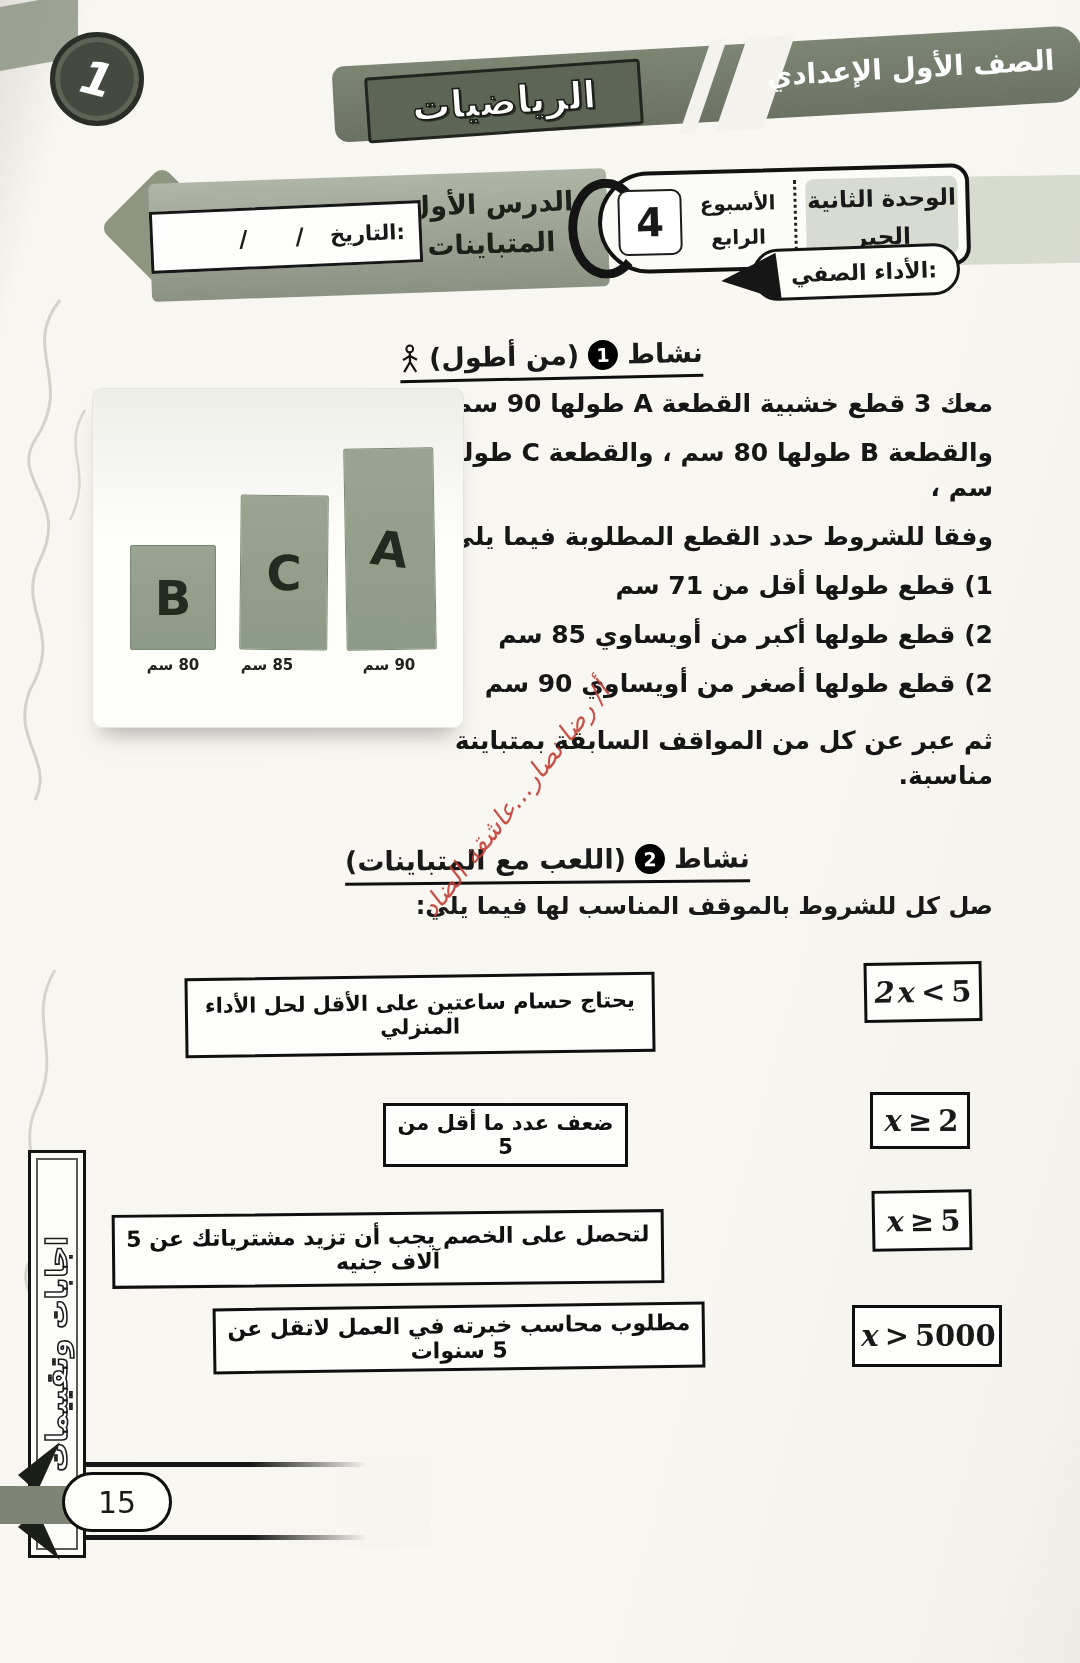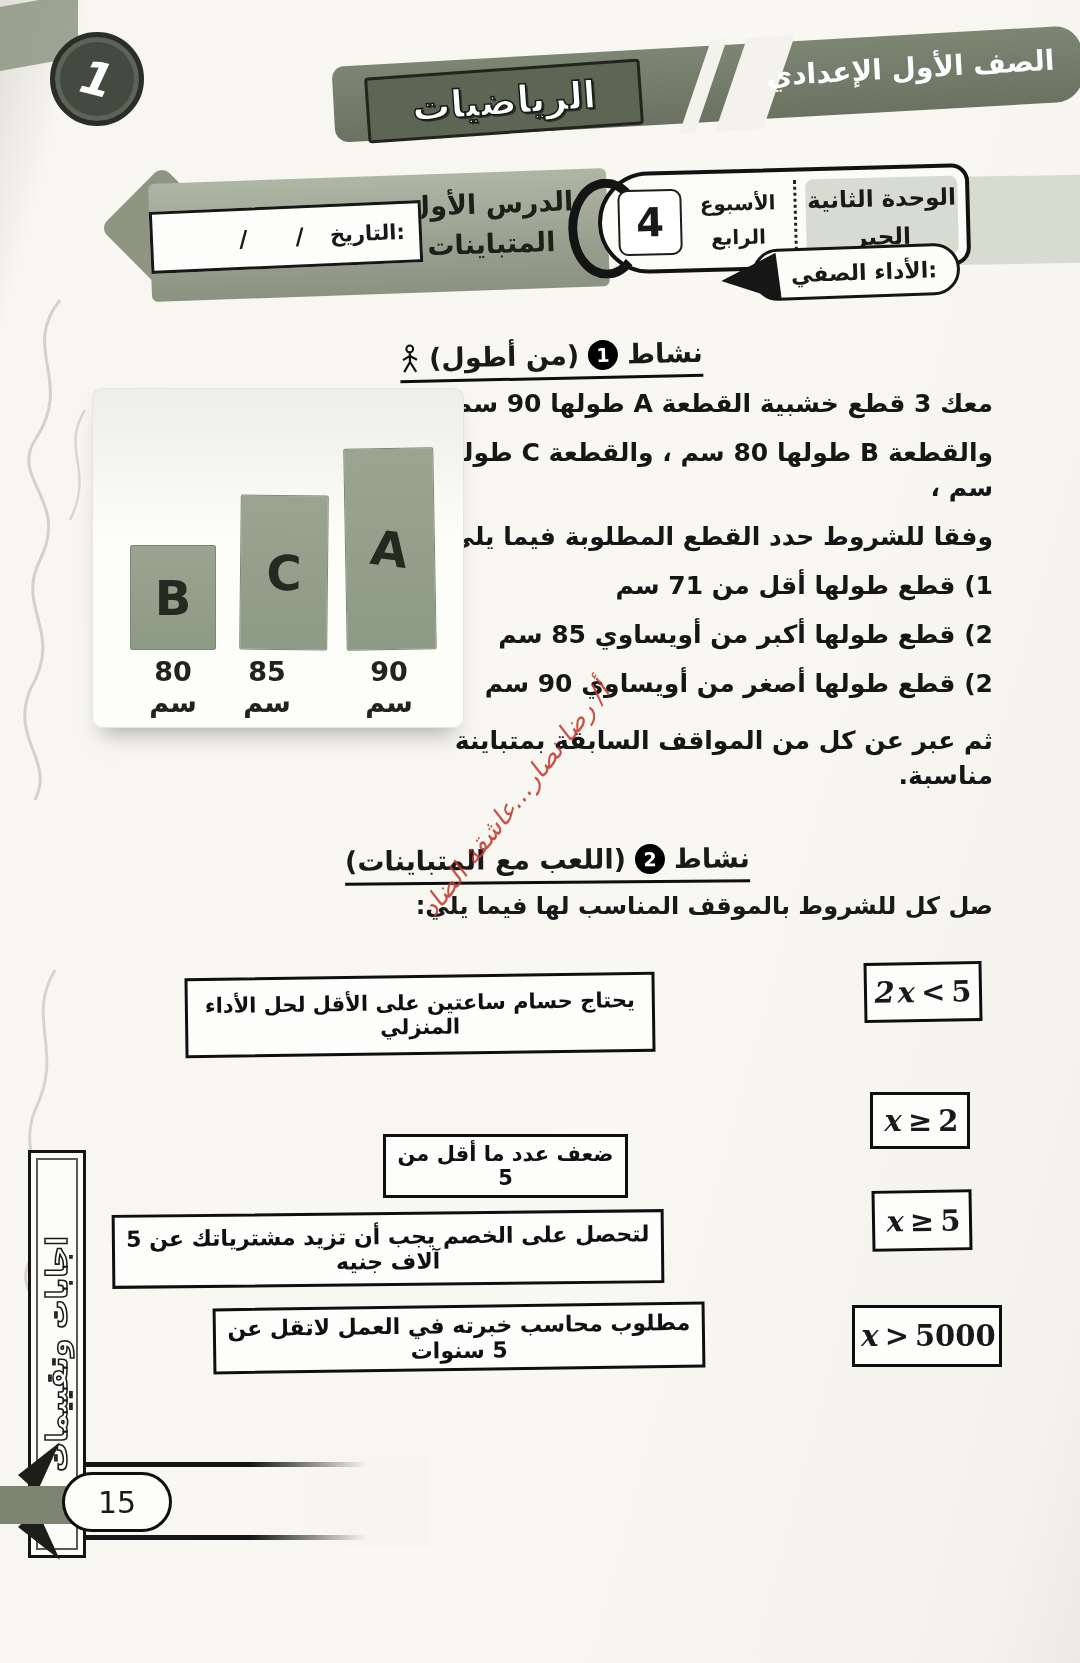--- a/index.html
+++ b/index.html
@@ -108,21 +108,21 @@
   }
   .wood-block {
     position:absolute; background:linear-gradient(180deg,#9aa591,#8d9a85); border:1px solid #7b8873;
     display:flex; align-items:center; justify-content:center; border-radius:2px;
   }
   .wood-block span { font-size:48px; font-weight:900; color:#232a1f; }
   .block-b { left:38px;  top:157px; width:86px; height:105px; }
   .block-c { left:148px; top:107px; width:88px; height:155px; transform:rotate(.6deg); }
   .block-a { left:253px; top:60px;  width:90px; height:202px; transform:rotate(-1deg); }
   .block-a span { transform:rotate(8deg); }
-  .blen { position:absolute; top:268px; width:90px; text-align:center; direction:rtl; font-size:27px; font-weight:800; color:#20241d; }
+  .blen { position:absolute; top:268px; width:90px; text-align:center; direction:rtl; font-size:15px; font-weight:800; color:#20241d; }
   .len-b { left:36px; } .len-c { left:130px; } .len-a { left:252px; }
 
   
   .red-note {
     left:330px; top:782px; width:380px; height:42px; transform:rotate(-52deg); z-index:5;
     color:#c23a2f; font-size:26px; font-style:italic; direction:rtl; text-align:center; opacity:.88;
   }
 
   .act2-instruction { left:393px; top:892px; width:600px; direction:rtl; text-align:right; font-size:24px; font-weight:800; z-index:2; }
 
@@ -136,21 +136,21 @@
   .ineq1 { left:864px; top:962px;  width:118px; height:60px; transform:rotate(-1deg); }
   .ineq2 { left:870px; top:1092px; width:100px; height:57px; }
   .ineq3 { left:872px; top:1190px; width:100px; height:61px; transform:rotate(-1deg); }
   .ineq4 { left:852px; top:1305px; width:150px; height:62px; }
 
   .stmt-box {
     border:3px solid #0f0f0f; background:#fdfdfb; display:flex; align-items:center; justify-content:center;
     direction:rtl; text-align:center; font-size:21px; font-weight:800; color:#101010; padding:4px 10px; z-index:2;
   }
   .stmt1 { left:185px; top:975px;  width:470px; height:80px; transform:rotate(-0.8deg); }
-  .stmt2 { left:383px; top:1134px; width:245px; height:64px; }
+  .stmt2 { left:383px; top:1103px; width:245px; height:64px; }
   .stmt3 { left:112px; top:1212px; width:552px; height:74px; transform:rotate(-0.6deg); font-size:22px; }
   .stmt4 { left:213px; top:1305px; width:492px; height:66px; transform:rotate(-0.8deg); font-size:22px; }
 
   
   .side-tab {
     left:28px; top:1150px; width:58px; height:408px; background:#fcfcf9;
     border:3px solid #141414; box-shadow:inset 0 0 0 5px #fcfcf9, inset 0 0 0 7px #5a5a55; z-index:4;
     display:flex; align-items:center; justify-content:center;
   }
   .side-tab span {

